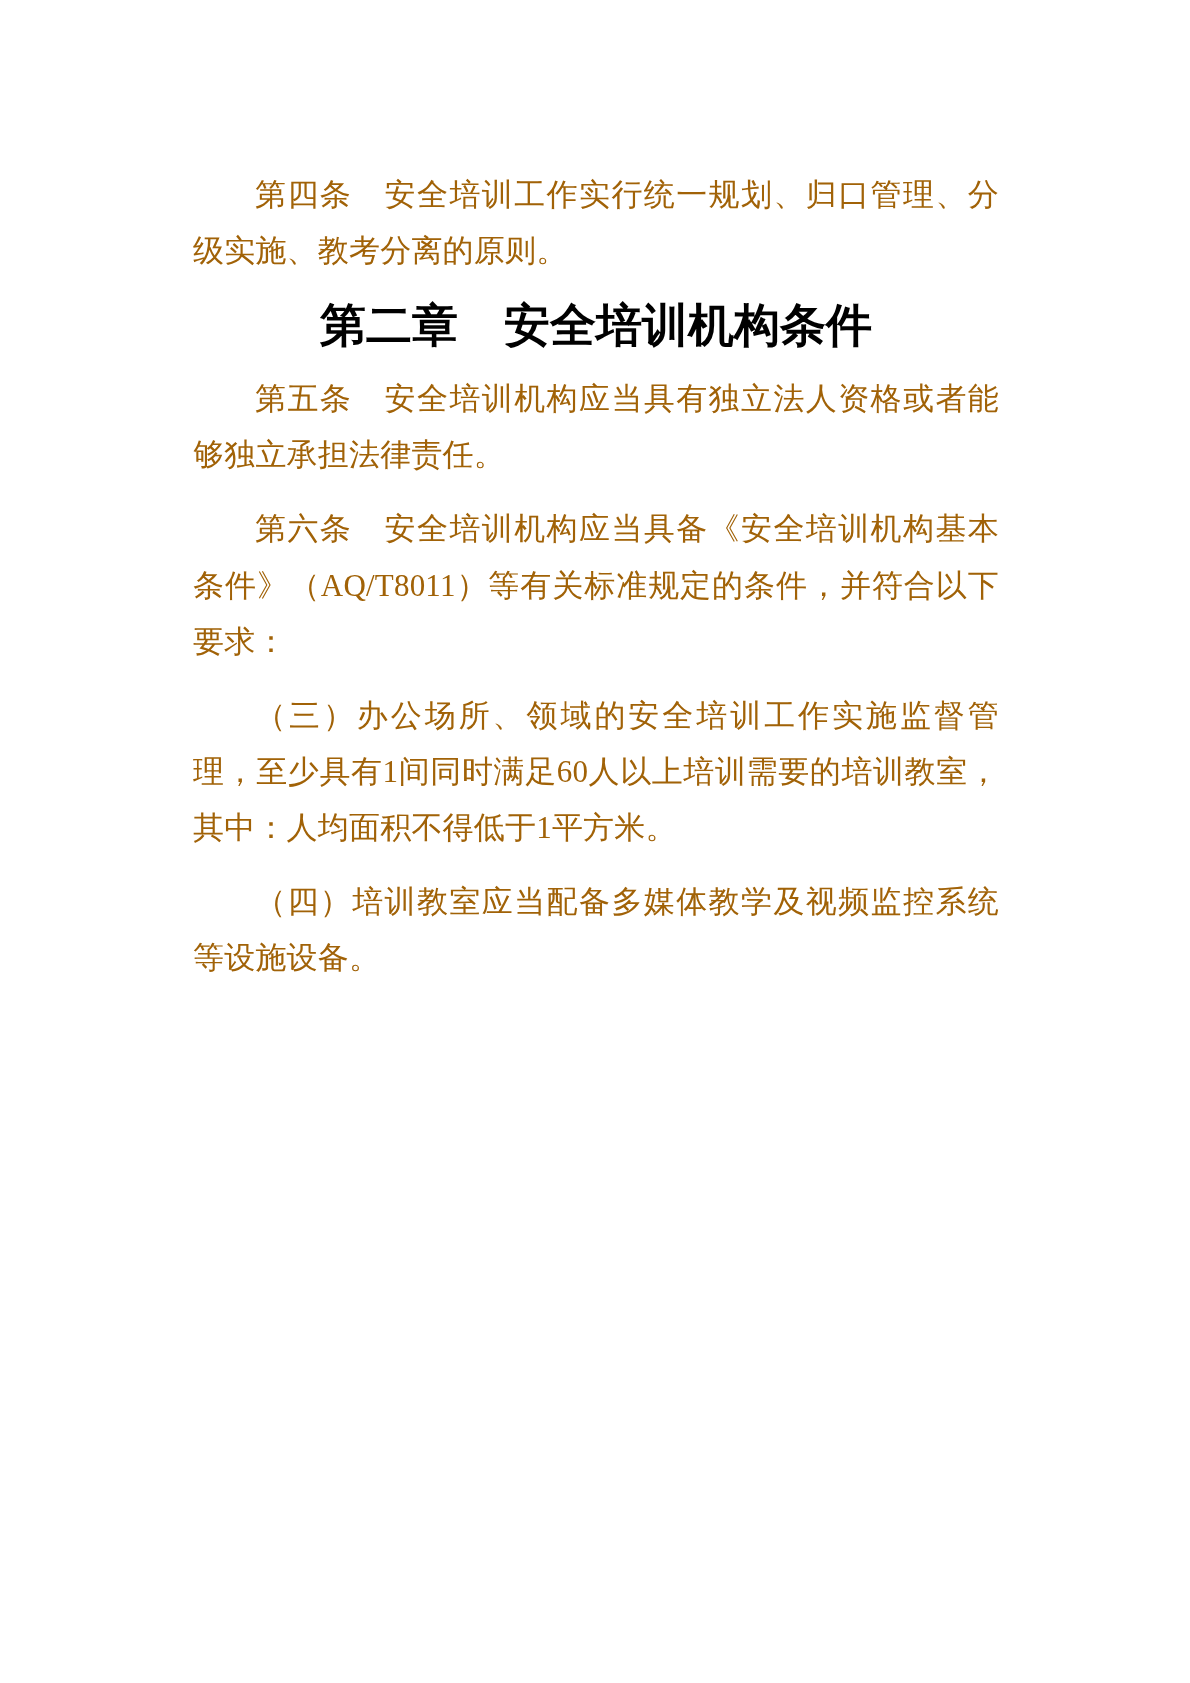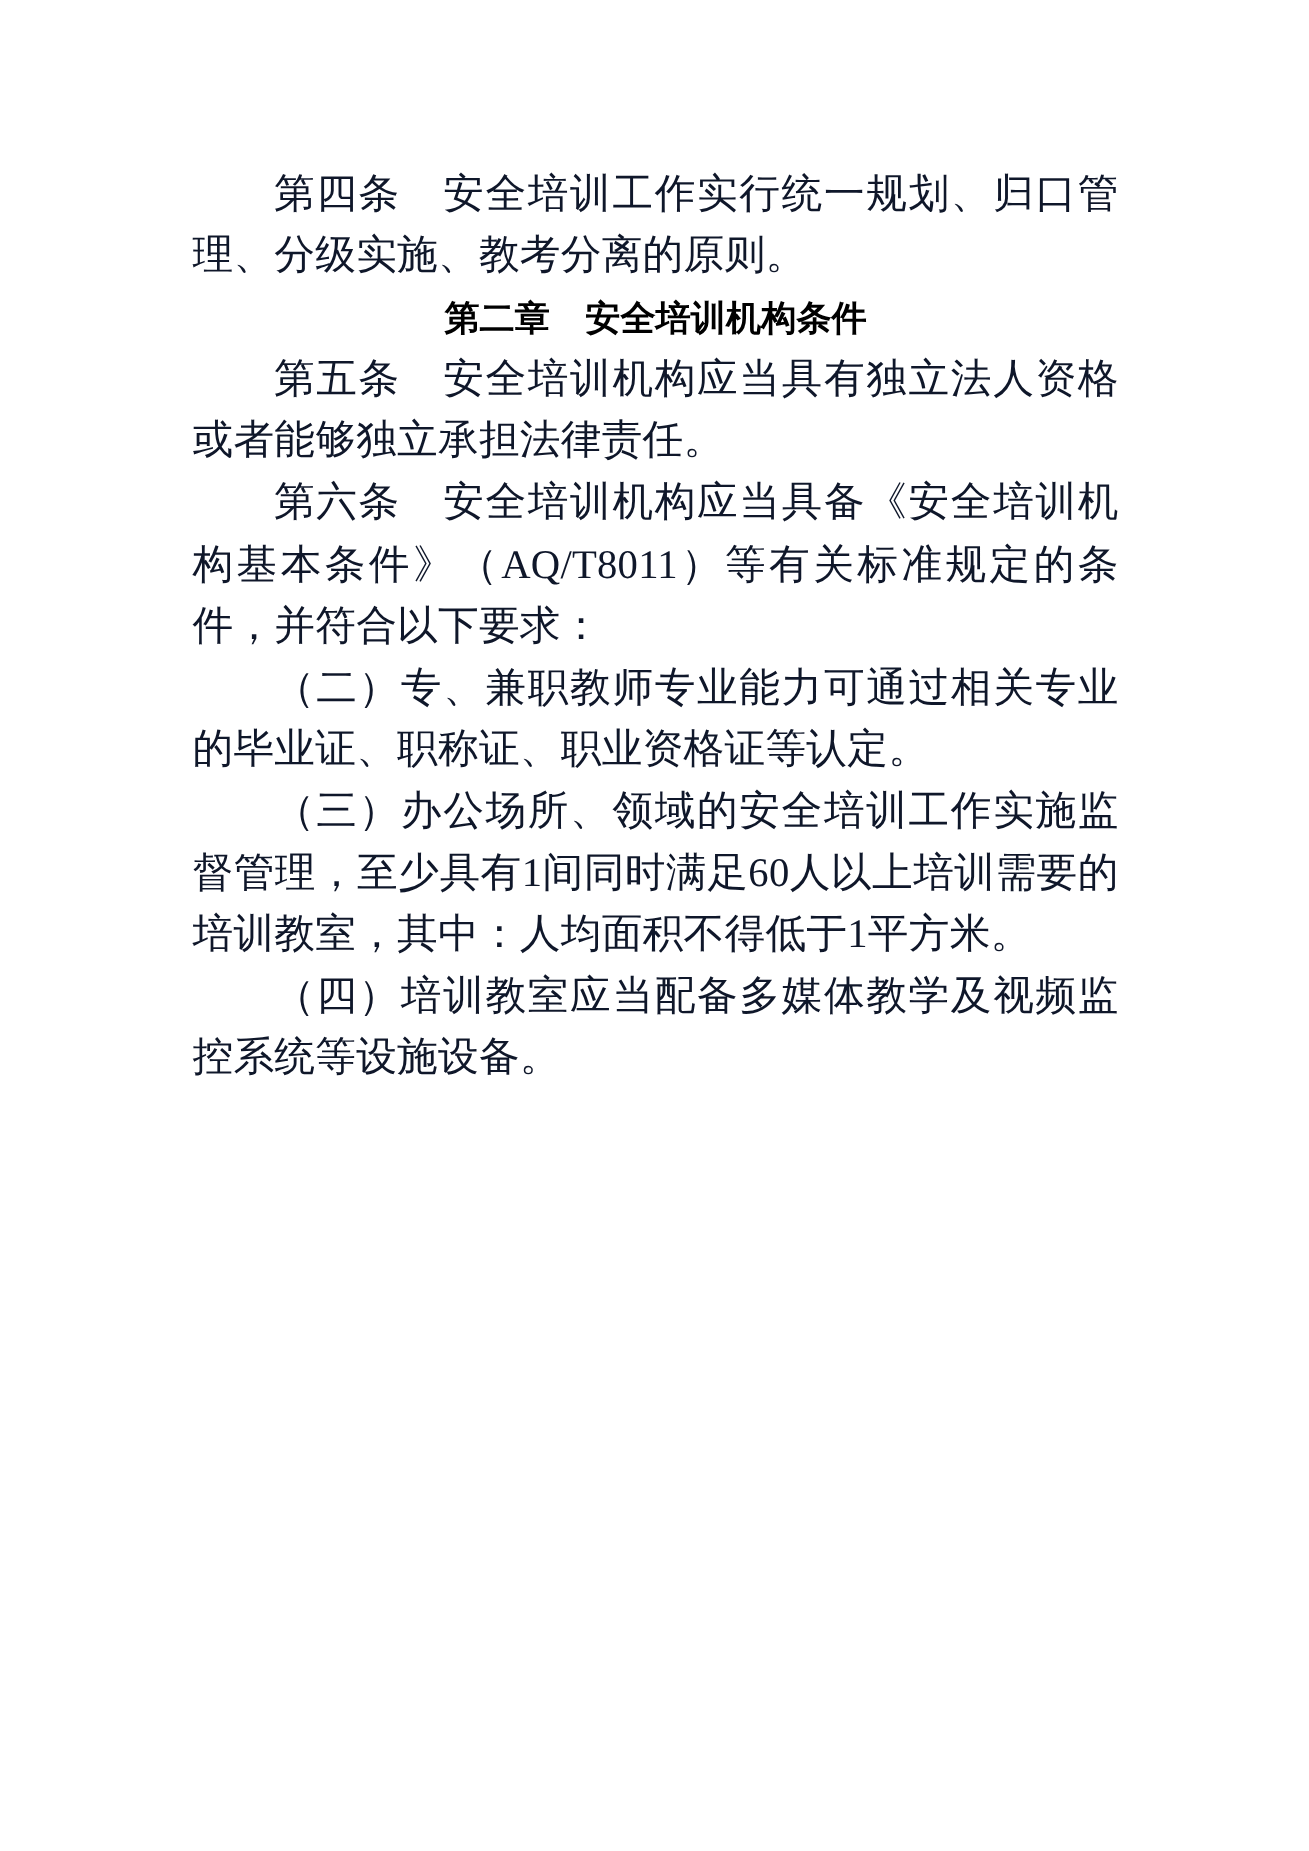--- a/index.html
+++ b/index.html
@@ -15,48 +15,47 @@
     overflow: hidden;
     color: #000000;
   }
   .doc-content {
     position: absolute;
     left: 175px;
     top: 149px;
     width: 842px;
   }
   .para {
-    margin: 0;
+    margin: 18px;
     font-family: "Liberation Serif", "DejaVu Serif", serif;
-    font-size: 37px;
+    font-size: 31px;
     line-height: 56.1px;
     letter-spacing: 0.2px;
     text-align: justify;
     text-justify: inter-ideograph;
     text-indent: 2em;
-    color: #0f172a;
+    color: #a16207;
     word-break: break-all;
   }
   .chapter-heading {
     margin: 0;
     font-family: "Liberation Sans", "DejaVu Sans", sans-serif;
-    font-size: 32px;
+    font-size: 46px;
     font-weight: bold;
     line-height: 56.1px;
     text-align: center;
     text-indent: 0;
     color: #000000;
   }
 </style>
 </head>
 <body>
 
 <div class="page">
   <div class="doc-content">
     <p class="para">第四条　安全培训工作实行统一规划、归口管理、分级实施、教考分离的原则。</p>
     <p class="chapter-heading">第二章　安全培训机构条件</p>
     <p class="para">第五条　安全培训机构应当具有独立法人资格或者能够独立承担法律责任。</p>
     <p class="para">第六条　安全培训机构应当具备《安全培训机构基本条件》（AQ/T8011）等有关标准规定的条件，并符合以下要求：</p>
-    <p class="para">（二）专、兼职教师专业能力可通过相关专业的毕业证、职称证、职业资格证等认定。</p>
     <p class="para">（三）办公场所、领域的安全培训工作实施监督管理，至少具有1间同时满足60人以上培训需要的培训教室，其中：人均面积不得低于1平方米。</p>
     <p class="para">（四）培训教室应当配备多媒体教学及视频监控系统等设施设备。</p>
   </div>
 </div>
 
 </body></html>

